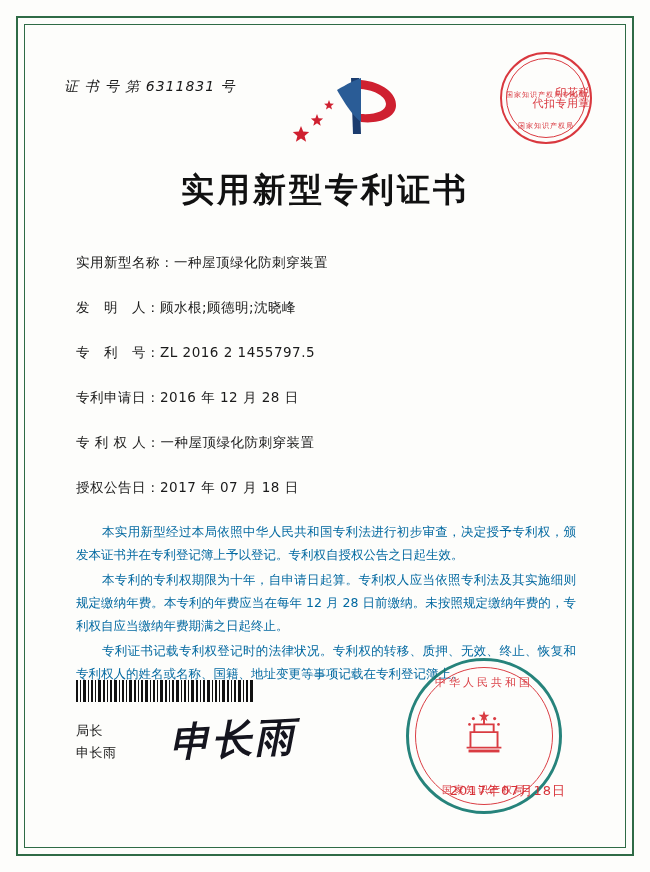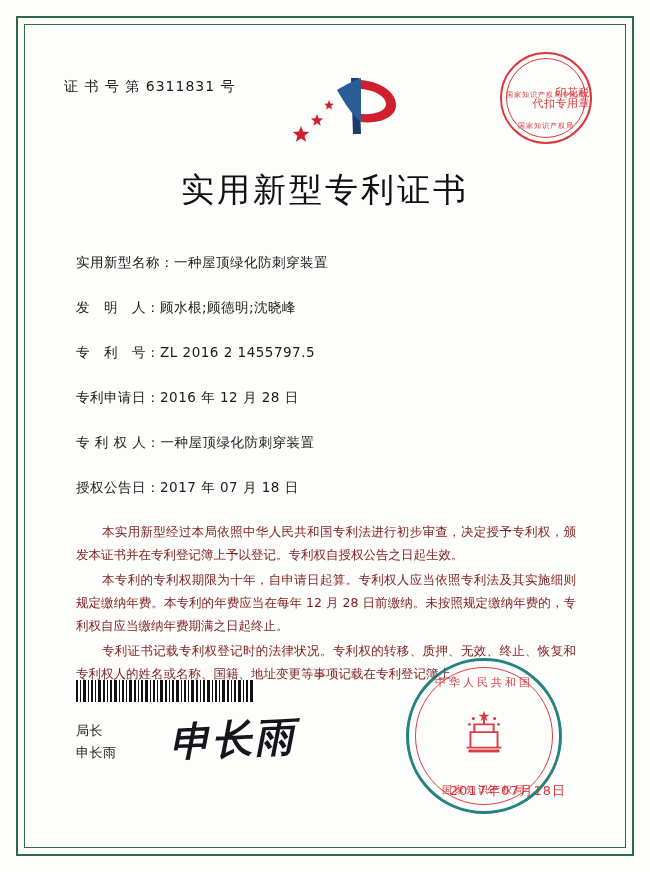--- a/index.html
+++ b/index.html
@@ -47,20 +47,21 @@
 
   
   .cert-no {
     position: absolute;
     left: 24px;
     top: 38px;
     font-size: 14px;
     letter-spacing: 1px;
     color: #1a1a1a;
     font-family: "DejaVu Sans", "Liberation Sans", sans-serif;
+    font-style: italic;
   }
 
   
   .logo {
     position: absolute;
     left: 225px;
     top: 32px;
     width: 140px;
     height: 70px;
   }
@@ -111,21 +112,21 @@
   }
 
   
   .title {
     position: absolute;
     left: 0;
     right: 0;
     top: 128px;
     text-align: center;
     font-size: 33px;
-    font-weight: normal;
+    font-weight: bold;
     letter-spacing: 3px;
     color: #111;
     font-family: "DejaVu Serif", "Liberation Serif", serif;
   }
 
   
   .fields {
     position: absolute;
     left: 36px;
     right: 30px;
@@ -149,21 +150,21 @@
   }
 
   
   .body-text {
     position: absolute;
     left: 36px;
     right: 34px;
     top: 480px;
     font-size: 12.5px;
     line-height: 23px;
-    color: #7f1d1d;
+    color: #0369a1;
     text-align: justify;
   }
   .body-text p {
     margin: 0 0 2px 0;
     text-indent: 26px;
   }
 
   
   .barcode {
     position: absolute;

